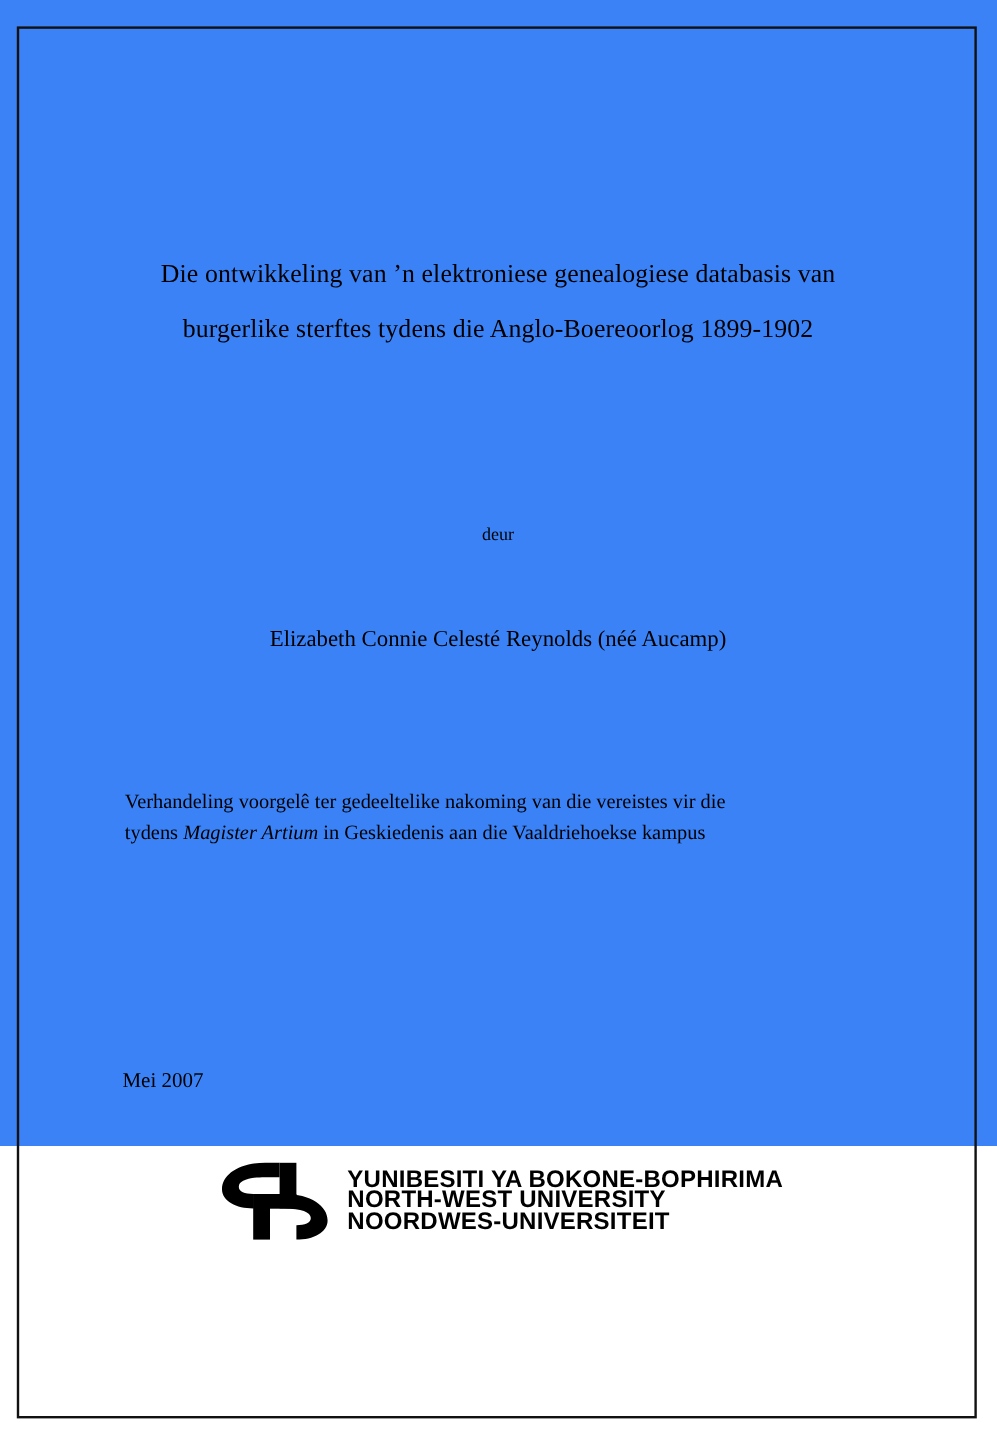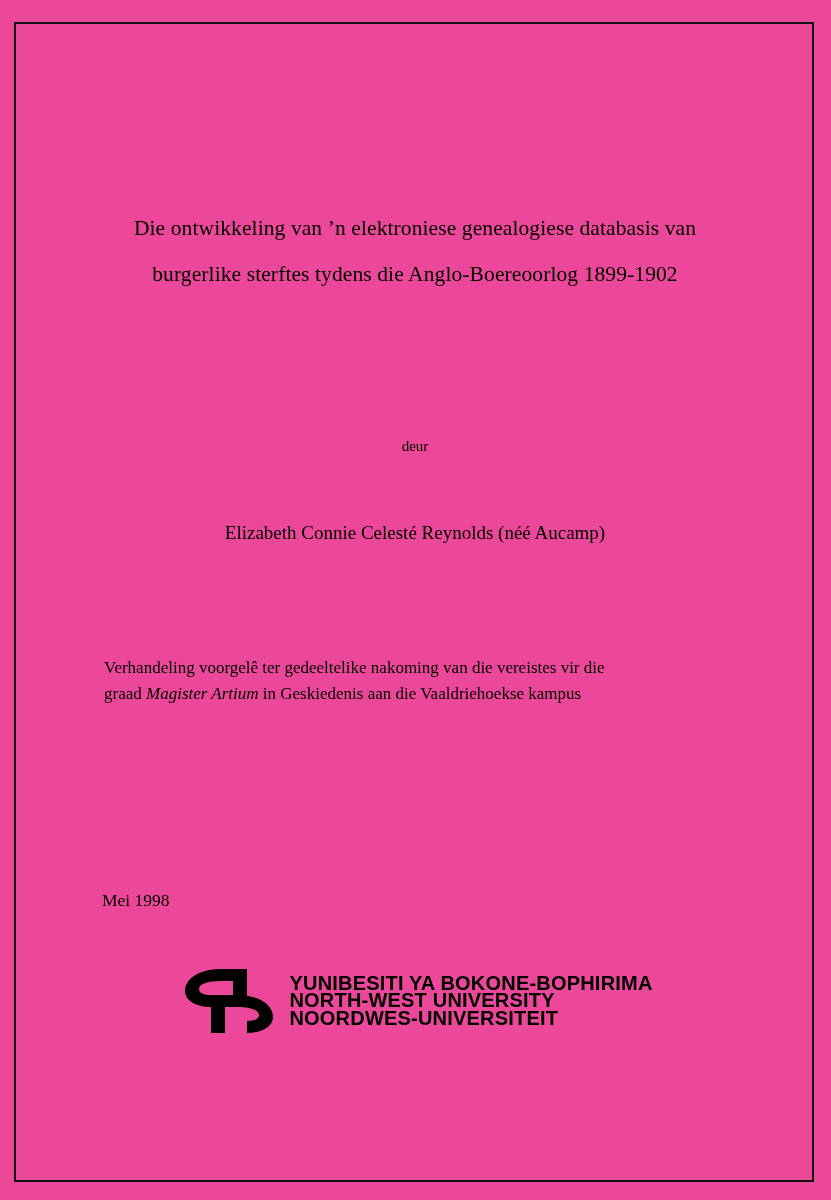--- a/index.html
+++ b/index.html
@@ -10,22 +10,22 @@
   body {
     width: 831px;
     height: 1200px;
     font-family: "Liberation Serif", serif;
     color: #000000;
     overflow: hidden;
   }
   .page {
     position: relative;
     width: 831px;
-    height: 1200px;
-    background: #ec4899;
+    height: 955px;
+    background: #3b82f6;
   }
   
   .scan-frame {
     position: absolute;
     left: 14px;
     top: 22px;
     width: 800px;
     height: 1160px;
     border: 2px solid #111111;
     box-sizing: border-box;
@@ -135,25 +135,25 @@
       <div class="title-line">Die ontwikkeling van ’n elektroniese genealogiese databasis van</div>
       <div class="title-line">burgerlike sterftes tydens die Anglo-Boereoorlog 1899-1902</div>
     </div>
 
     <div class="deur">deur</div>
 
     <div class="author">Elizabeth Connie Celesté Reynolds (néé Aucamp)</div>
 
     <div class="statement">
       <div class="just">Verhandeling voorgelê ter gedeeltelike nakoming van die vereistes vir die</div>
-      <div><span>graad </span><em>Magister Artium</em><span> in Geskiedenis aan die Vaaldriehoekse kampus</span></div>
+      <div><span>tydens </span><em>Magister Artium</em><span> in Geskiedenis aan die Vaaldriehoekse kampus</span></div>
     </div>
 
     <div class="supervisor">
-      <div>Mei 1998</div>
+      <div>Mei 2007</div>
     </div>
 
     <div class="logo-wrap">
       <div class="logo">
         <div class="logo-mark">
           <svg width="104" height="72" viewBox="0 0 104 72" xmlns="http://www.w3.org/2000/svg">
             <g fill="#000000">
               <path d="M44 4 C22 4 8 14 8 26 C8 36 20 42 34 42 L34 30 C27 30 22 28 22 24 C22 19 30 16 44 16 L56 16 L56 4 Z"></path>
               <path d="M60 30 C82 30 96 40 96 52 C96 62 84 68 70 68 L70 56 C77 56 82 54 82 50 C82 45 74 42 60 42 L48 42 L48 30 Z"></path>
               <rect x="34" y="30" width="36" height="12"></rect>

